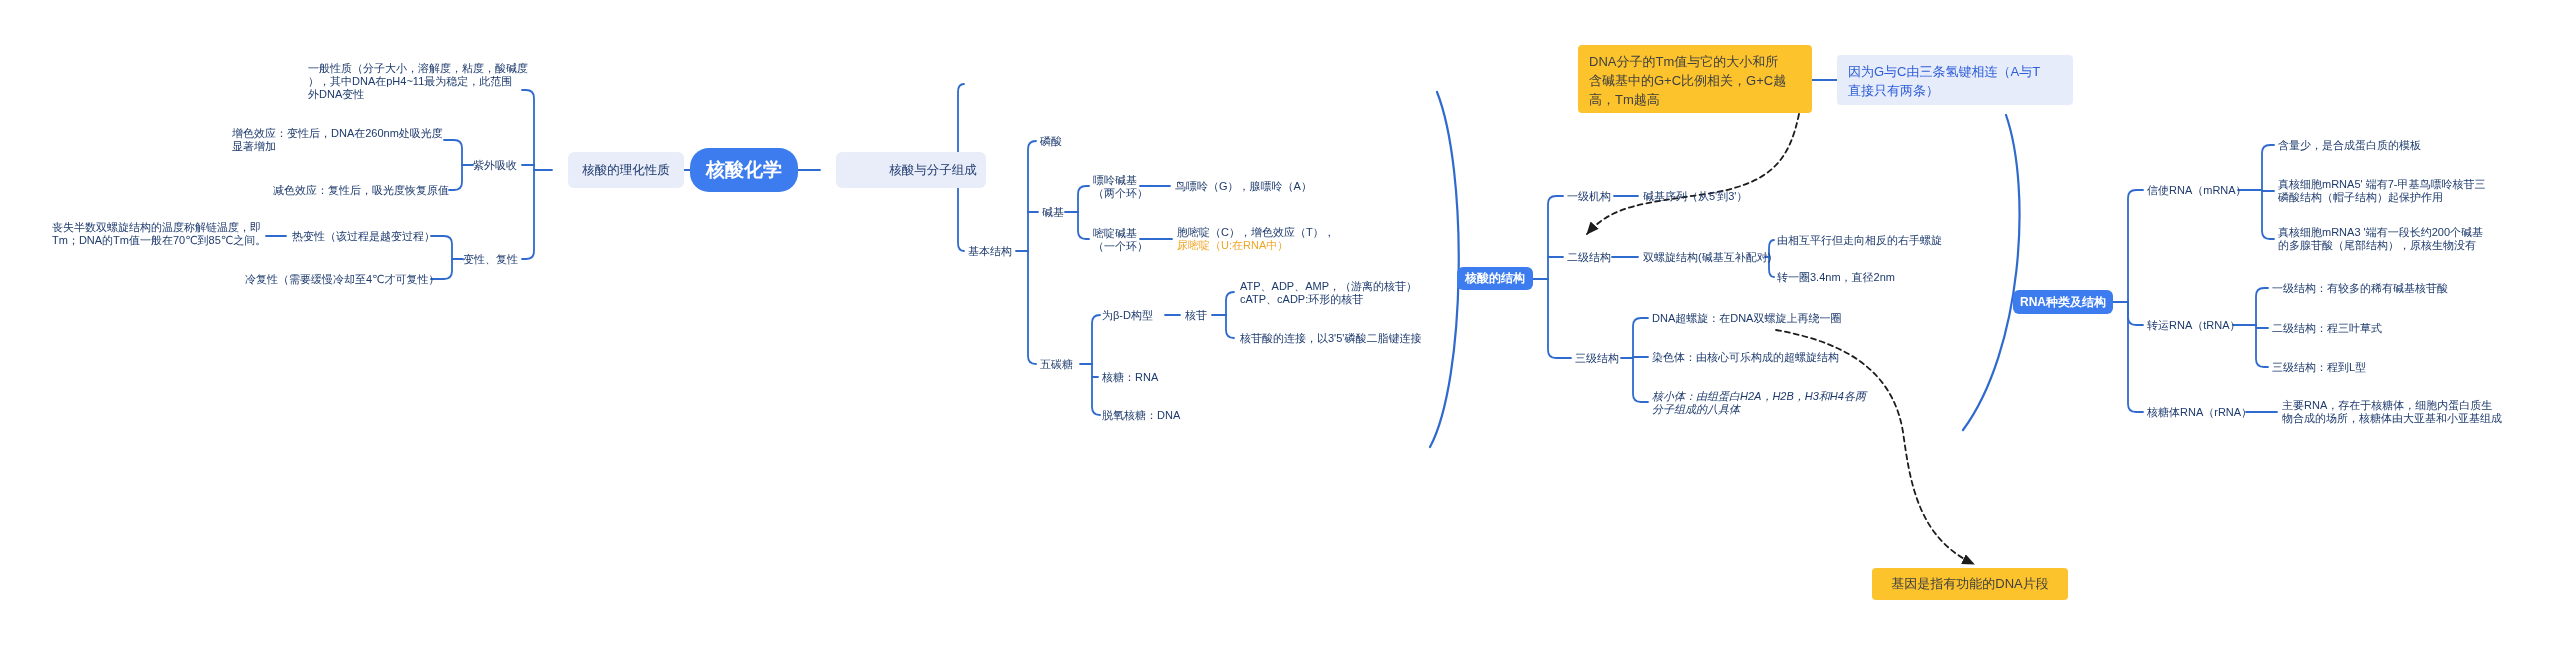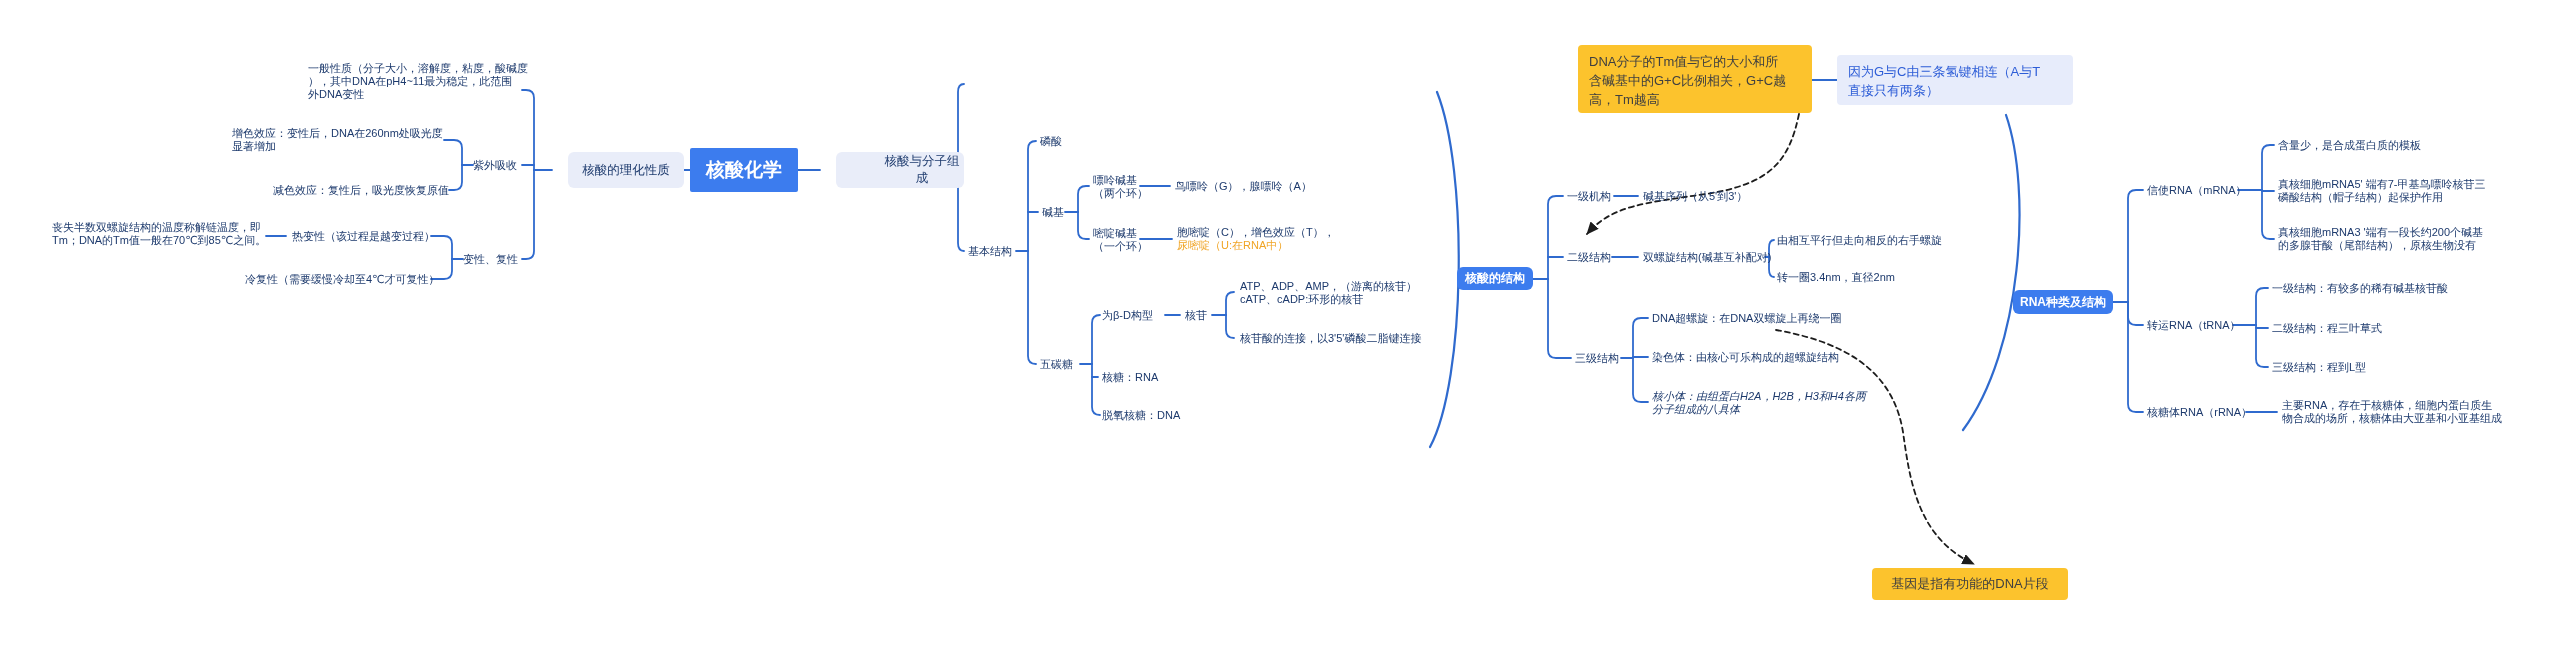--- a/index.html
+++ b/index.html
@@ -9,21 +9,21 @@
   }
   #wires{position:absolute;left:0;top:0;width:2560px;height:647px;}
   .t{
     position:absolute;font-size:11px;line-height:13px;color:#1d3a6d;
     white-space:pre-line;
   }
   .box{
     position:absolute;display:flex;align-items:center;justify-content:center;
     box-sizing:border-box;border-radius:6px;text-align:center;
   }
-  .box-main{background:#3c7cee;color:#ffffff;font-size:19px;font-weight:700;border-radius:2px;}
+  .box-main{background:#3c7cee;color:#ffffff;font-size:19px;font-weight:700;border-radius:19px;}
   .box-light{background:#e9edf9;color:#1d3a6d;font-size:12.5px;margin-left:16px;}
   .box-solid{background:#3c7cee;color:#ffffff;font-size:12px;font-weight:600;}
   .callout{
     position:absolute;box-sizing:border-box;border-radius:4px;
     font-size:13px;line-height:19px;white-space:pre-line;padding:7px 11px;
   }
   .callout-yellow{background:#fcc32d;color:#404040;}
   .callout-lav{background:#e7ecfb;color:#2d5dd7;}
   .red{color:#c0182f;font-weight:700;}
   .orange{color:#f0a424;}
@@ -135,21 +135,21 @@
   <div class="t" style="left:273px;top:184px;">减色效应：复性后，吸光度恢复原值</div>
   <div class="t" style="left:473px;top:159px;">紫外吸收</div>
   <div class="t" style="left:463px;top:253px;">变性、复性</div>
   <div class="t" style="left:292px;top:230px;">热变性（该过程是越变过程）</div>
   <div class="t" style="left:52px;top:221px;">丧失半数双螺旋结构的温度称解链温度，即
 Tm；DNA的Tm值一般在70℃到85℃之间。</div>
   <div class="t" style="left:245px;top:273px;">冷复性（需要缓慢冷却至4℃才可复性）</div>
 
   <div class="box box-light" style="left:552px;top:152px;width:116px;height:36px;">核酸的理化性质</div>
   <div class="box box-main" style="left:690px;top:148px;width:108px;height:44px;">核酸化学</div>
-  <div class="box box-light" style="left:820px;top:152px;width:128px;height:36px;padding-left:44px;">核酸与分子组成</div>
+  <div class="box box-light" style="left:820px;top:152px;width:150px;height:36px;padding-left:44px;">核酸与分子组成</div>
 
   <div class="t" style="left:968px;top:245px;">基本结构</div>
   <div class="t" style="left:1040px;top:135px;">磷酸</div>
   <div class="t" style="left:1042px;top:206px;">碱基</div>
   <div class="t" style="left:1093px;top:174px;">嘌呤碱基
 （两个环）</div>
   <div class="t" style="left:1175px;top:180px;">鸟嘌呤（G），腺嘌呤（A）</div>
   <div class="t" style="left:1093px;top:227px;">嘧啶碱基
 （一个环）</div>
   <div class="t" style="left:1177px;top:226px;"><span>胞嘧啶（C），增色效应（T），</span><br><span class="orange">尿嘧啶（U:在RNA中）</span></div>

